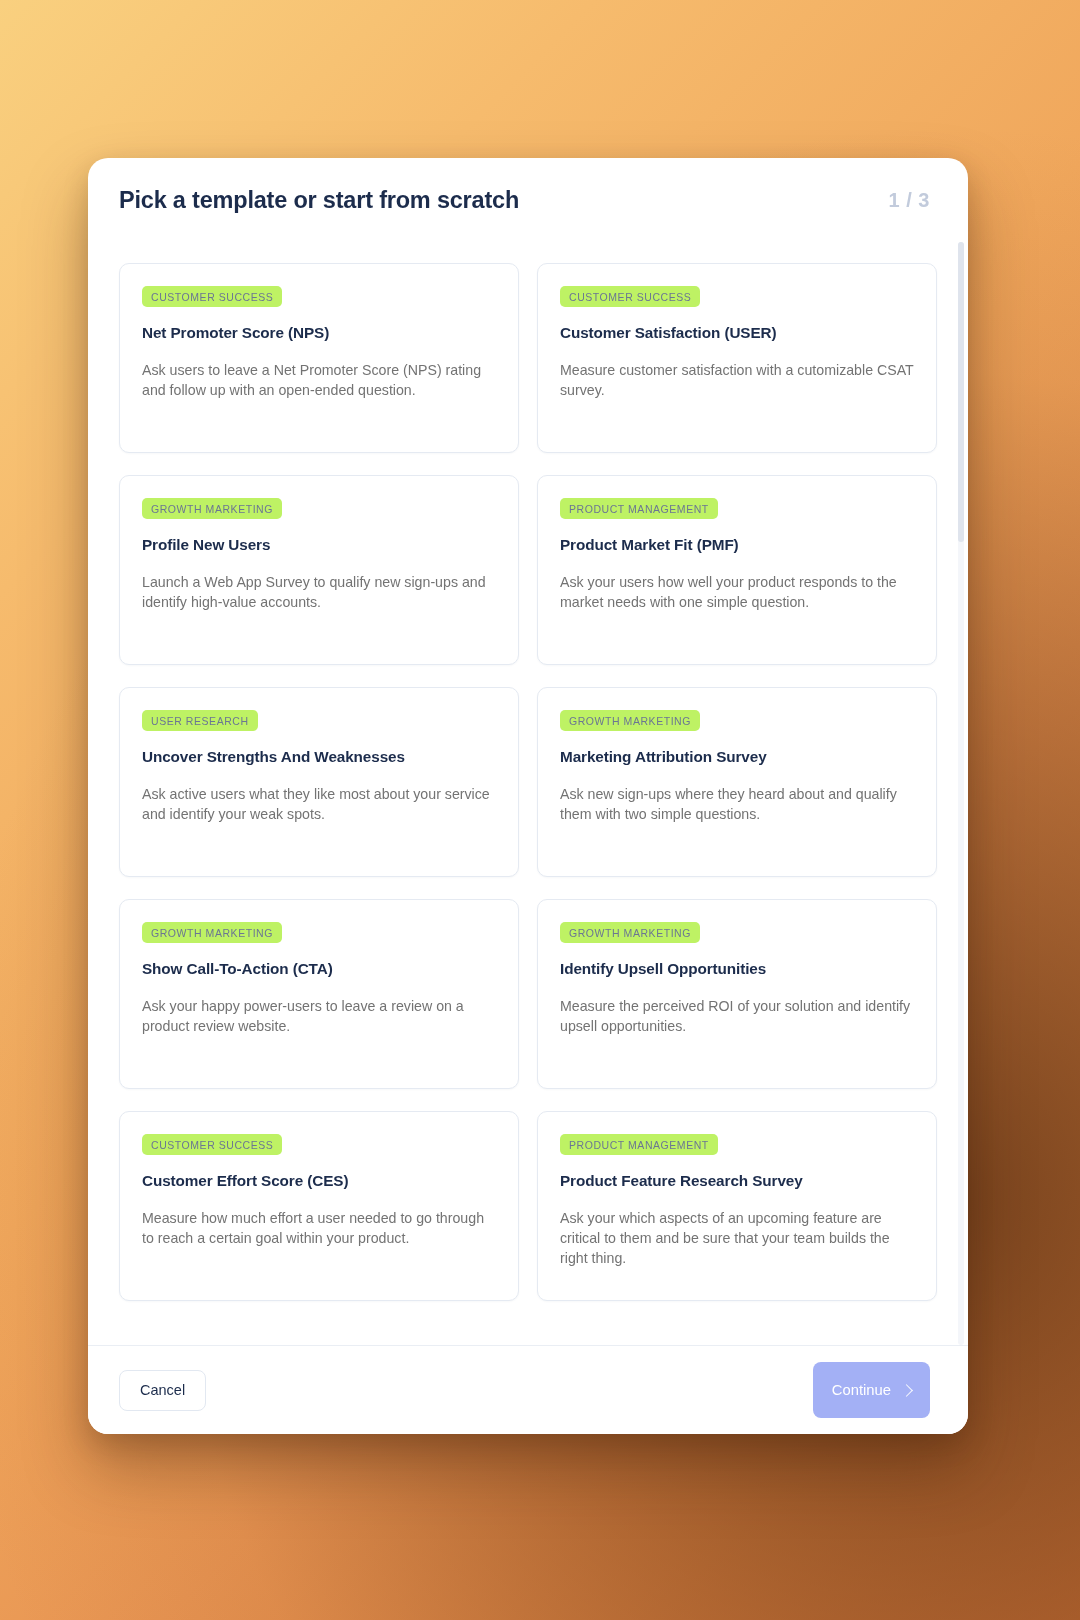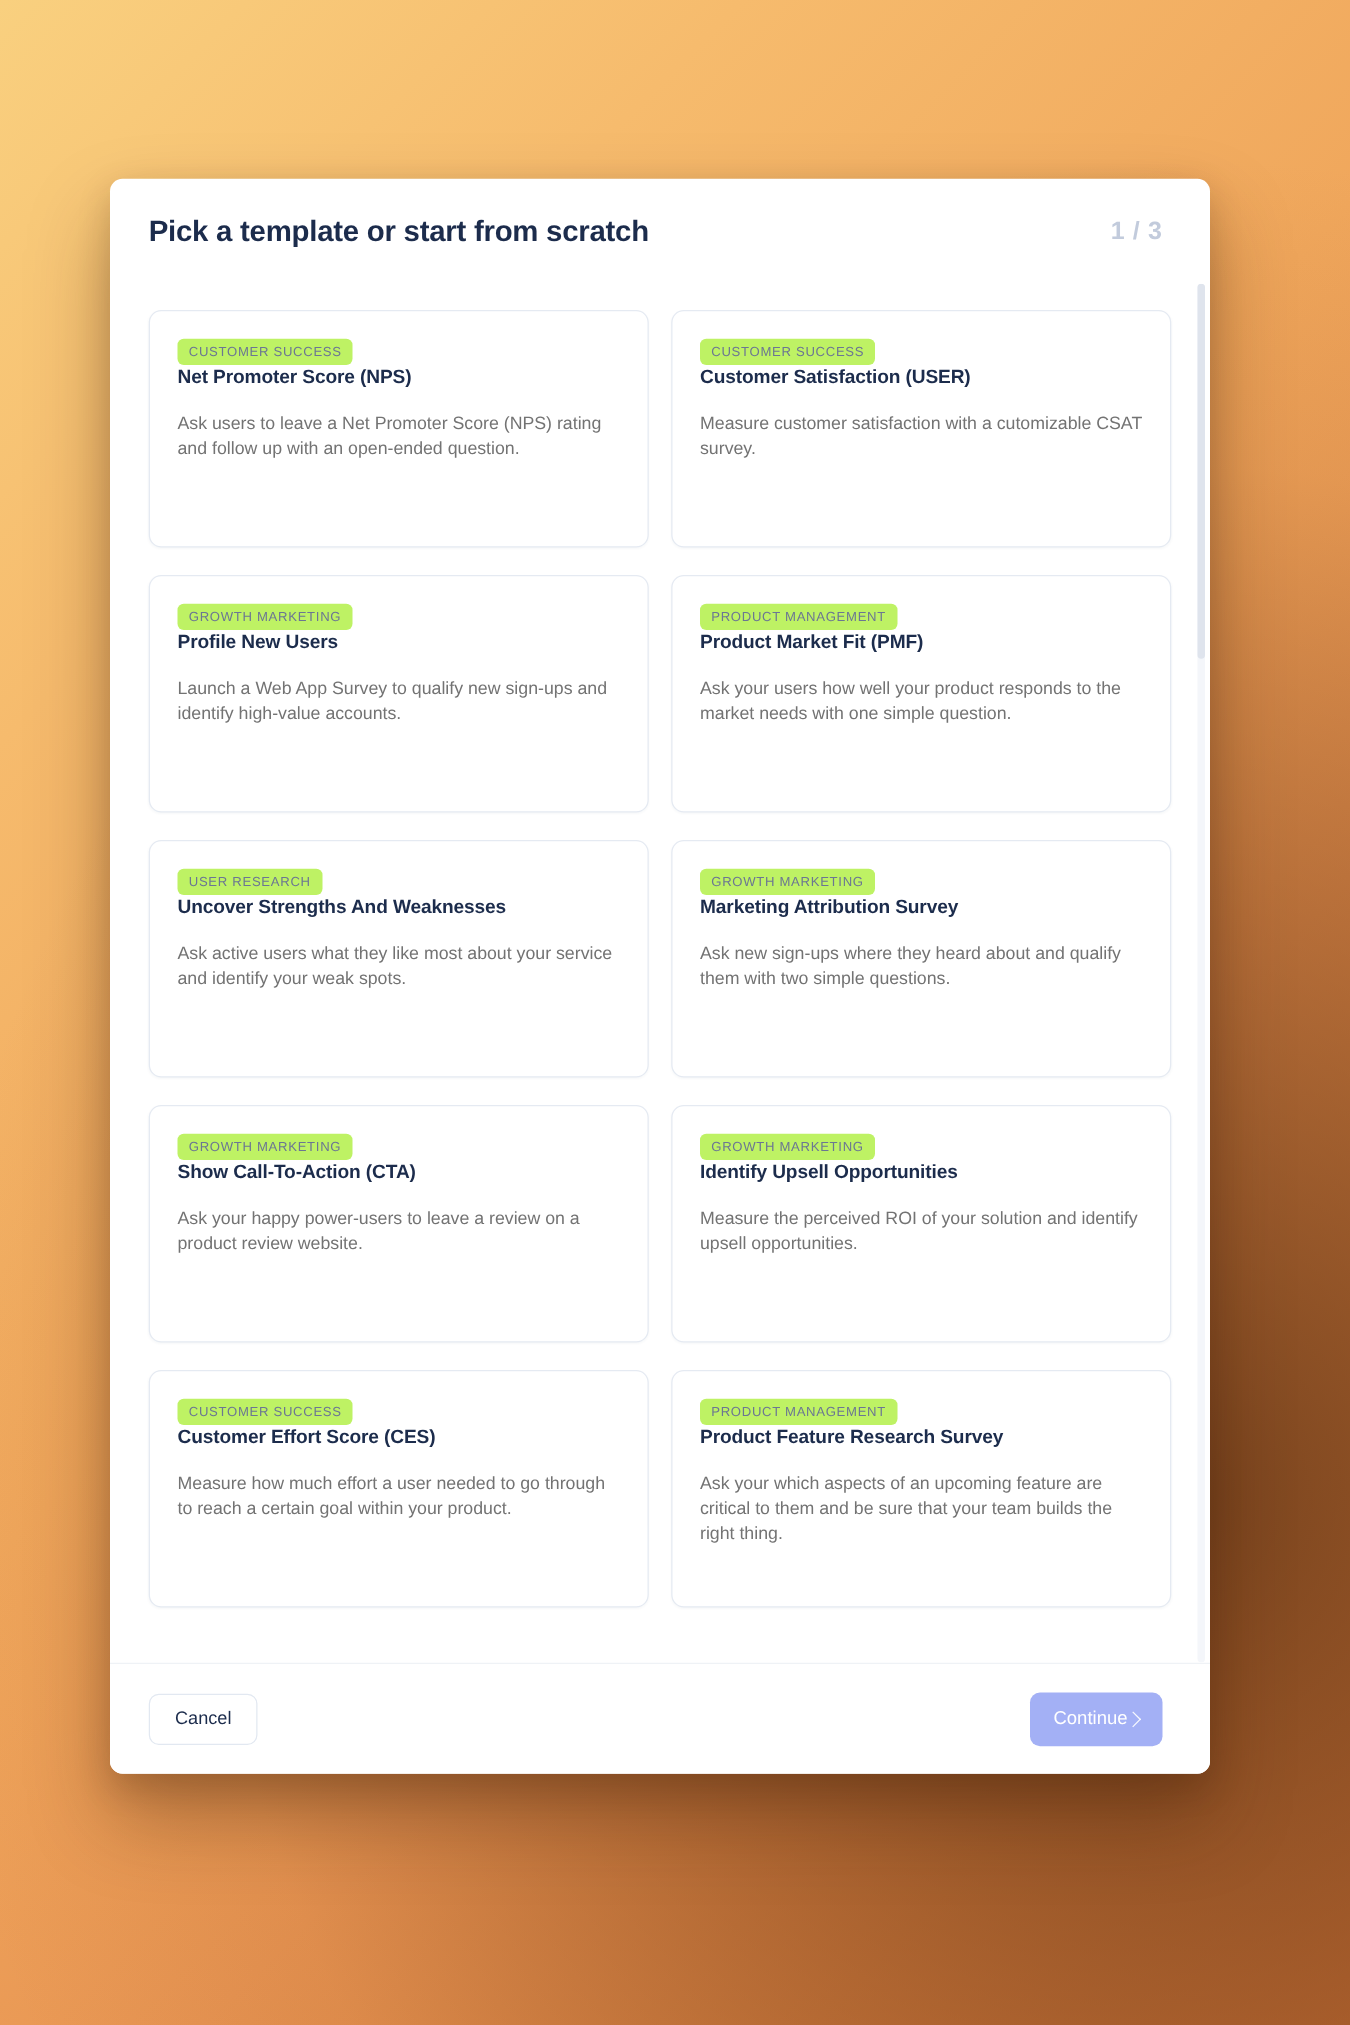--- a/index.html
+++ b/index.html
@@ -23,25 +23,25 @@
     inset: 0;
     background:
       radial-gradient(ellipse 120% 85% at 88% 74%, rgba(92,48,18,0.78) 0%, rgba(120,62,24,0.45) 34%, rgba(160,88,36,0.12) 60%, rgba(200,120,50,0) 78%),
       linear-gradient(135deg, #f9d07f 0%, #f6bb6d 22%, #f0a75c 46%, #e89553 66%, #dd8645 84%, #d2783c 100%);
   }
 
   
   #modal {
     position: absolute;
     left: 88px;
-    top: 143px;
+    top: 158px;
     width: 880px;          
     height: 1276px;
     background: #ffffff;
-    border-radius: 10px;
+    border-radius: 20px;
     box-shadow: 0 34px 64px rgba(62, 30, 8, 0.34), 0 10px 26px rgba(62, 30, 8, 0.18);
     display: flex;
     flex-direction: column;
     overflow: hidden;
     justify-content: flex-end;
   }
 
   
   #modal-header {
     height: 84px;
@@ -132,21 +132,21 @@
     background: #bef264;
     color: #6b7693;
     font-size: 10.5px;
     letter-spacing: 0.55px;
     padding: 5px 9px 4px 9px;
     border-radius: 5px;
     text-transform: uppercase;
   }
 
   .card-title {
-    margin-top: 1px;
+    margin-top: 17px;
     font-size: 15.3px;
     font-weight: bold;
     color: #1c2c4c;
     letter-spacing: -0.1px;
   }
 
   .card-desc {
     margin-top: 18px;
     font-size: 14.2px;
     line-height: 1.42;
@@ -202,24 +202,25 @@
     font-size: 14.5px;
     font-family: "Liberation Sans", sans-serif;
     color: #1c2c4c;
     background: #ffffff;
     border: 1px solid #e2e8f1;
     border-radius: 8px;
     cursor: pointer;
   }
 
   #continue-button {
-    height: 43px;
+    height: 56px;
     padding: 0 19px;
     display: inline-flex;
     align-items: center;
+    gap: 11px;
     font-size: 14.8px;
     font-family: "Liberation Sans", sans-serif;
     color: #ffffff;
     background: #a3b0f5;
     border: none;
     border-radius: 8px;
     cursor: pointer;
   }
 
   #continue-button .chev {

